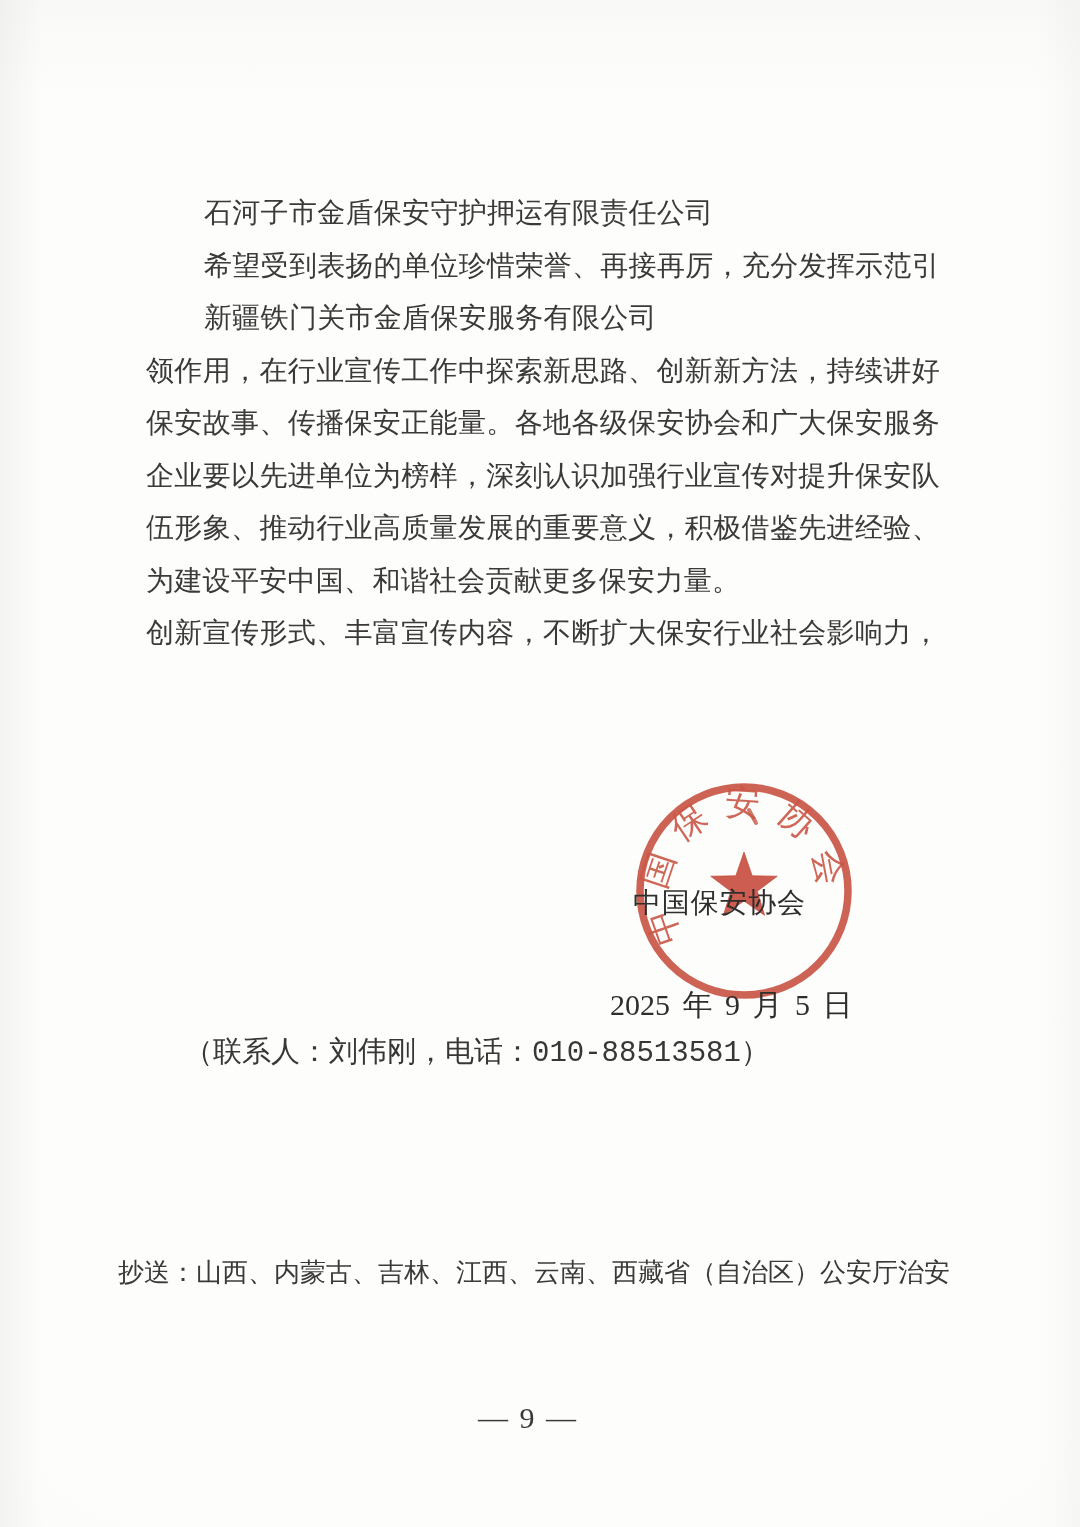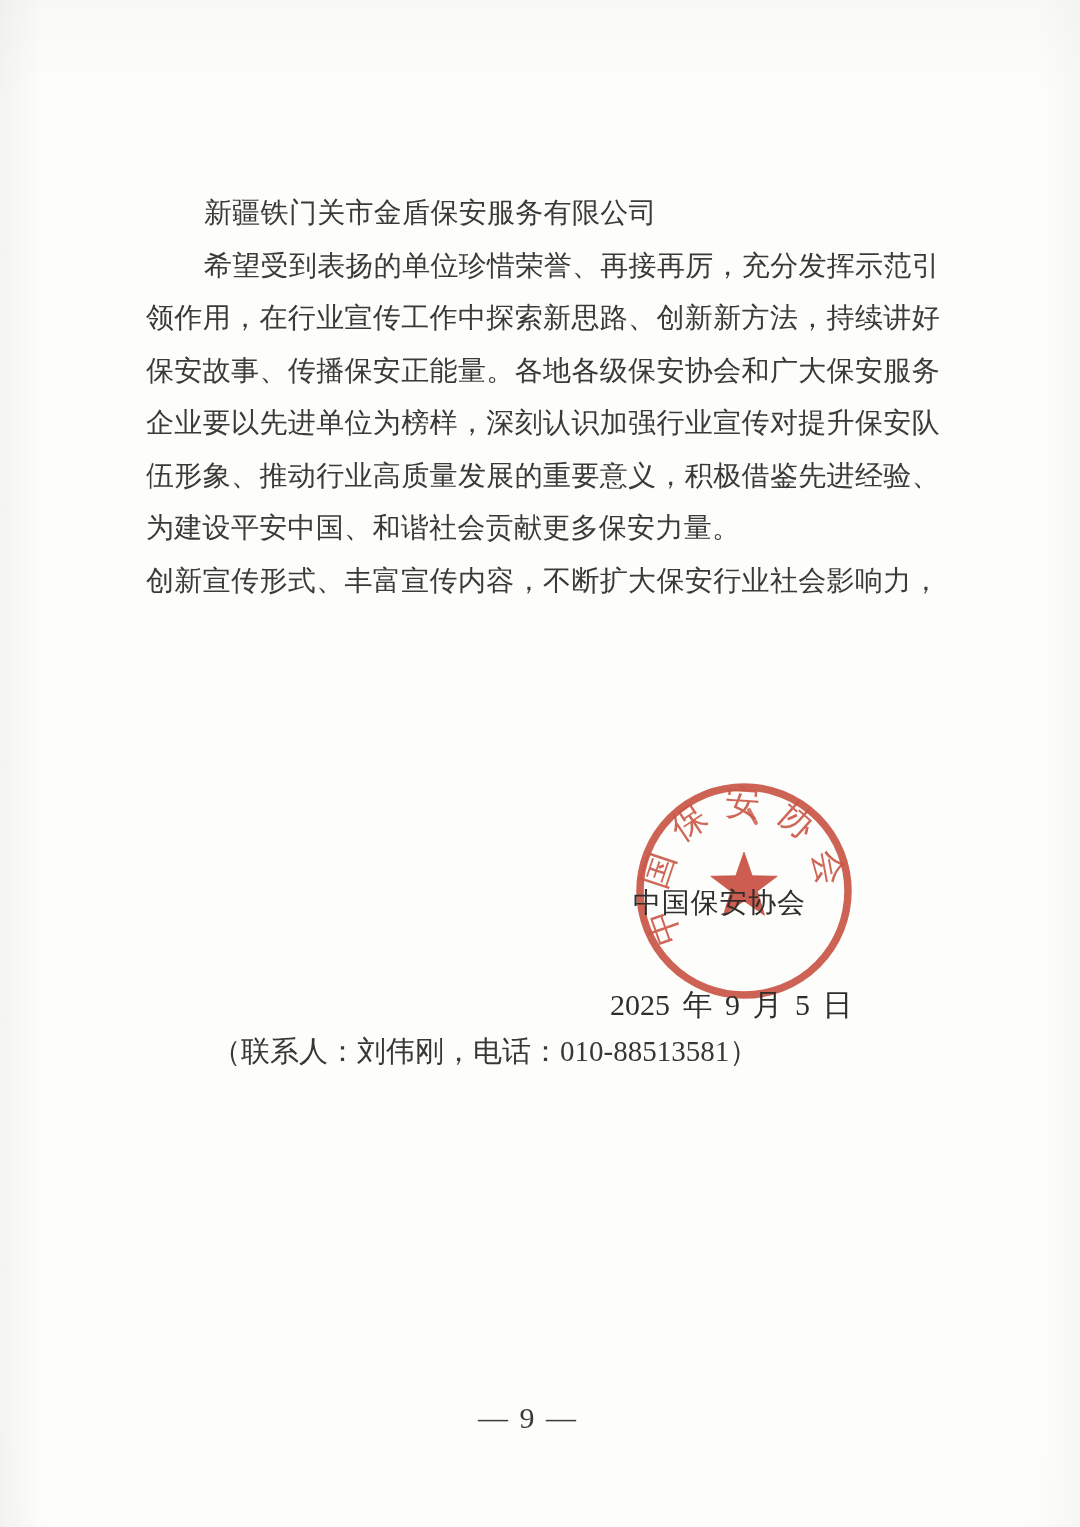--- a/index.html
+++ b/index.html
@@ -68,26 +68,27 @@
     position: absolute;
     left: 610px;
     top: 985px;
     font-size: 30px;
     word-spacing: 5px;
     color: #2f2e2c;
     white-space: nowrap;
   }
   .contact {
     position: absolute;
-    left: 212px;
+    left: 184px;
     top: 1032px;
     font-size: 29px;
     color: #36353250;
     color: #383734;
     white-space: nowrap;
+    font-family: Liberation Mono, monospace;
   }
   .cc-block {
     position: absolute;
     left: 118px;
     top: 1247px;
     width: 838px;
     font-size: 26px;
     line-height: 51px;
     color: #3b3a37;
   }
@@ -101,22 +102,23 @@
     letter-spacing: 2px;
     color: #3b3a37;
   }
 </style>
 </head>
 <body>
 
 <div class="page">
 
   <div class="body-text">
+    <div class="line indent">石河子市金盾保安守护押运有限责任公司</div>
+    <div class="line indent justify">希望受到表扬的单位珍惜荣誉、再接再厉，充分发挥示范引</div>
     <div class="line indent">新疆铁门关市金盾保安服务有限公司</div>
-    <div class="line indent justify">希望受到表扬的单位珍惜荣誉、再接再厉，充分发挥示范引</div>
     <div class="line justify">领作用，在行业宣传工作中探索新思路、创新新方法，持续讲好</div>
     <div class="line justify">保安故事、传播保安正能量。各地各级保安协会和广大保安服务</div>
     <div class="line justify">企业要以先进单位为榜样，深刻认识加强行业宣传对提升保安队</div>
     <div class="line justify">伍形象、推动行业高质量发展的重要意义，积极借鉴先进经验、</div>
     <div class="line">为建设平安中国、和谐社会贡献更多保安力量。</div>
     <div class="line justify">创新宣传形式、丰富宣传内容，不断扩大保安行业社会影响力，</div>
   </div>
 
   <svg class="seal" viewBox="0 0 222 222" xmlns="http://www.w3.org/2000/svg">
 
@@ -135,17 +137,18 @@
       </text>
     </g>
   </svg>
 
   <div class="sign-org">中国保安协会</div>
   <div class="sign-date">2025 年 9 月 5 日</div>
 
   <div class="contact">（联系人：刘伟刚，电话：010-88513581）</div>
 
   <div class="cc-block">
+    <div class="line wrap">抄送：山西、内蒙古、吉林、江西、云南、西藏省（自治区）公安厅治安</div>
   </div>
 
   <div class="page-number">— 9 —</div>
 
 </div>
 
 </body></html>

